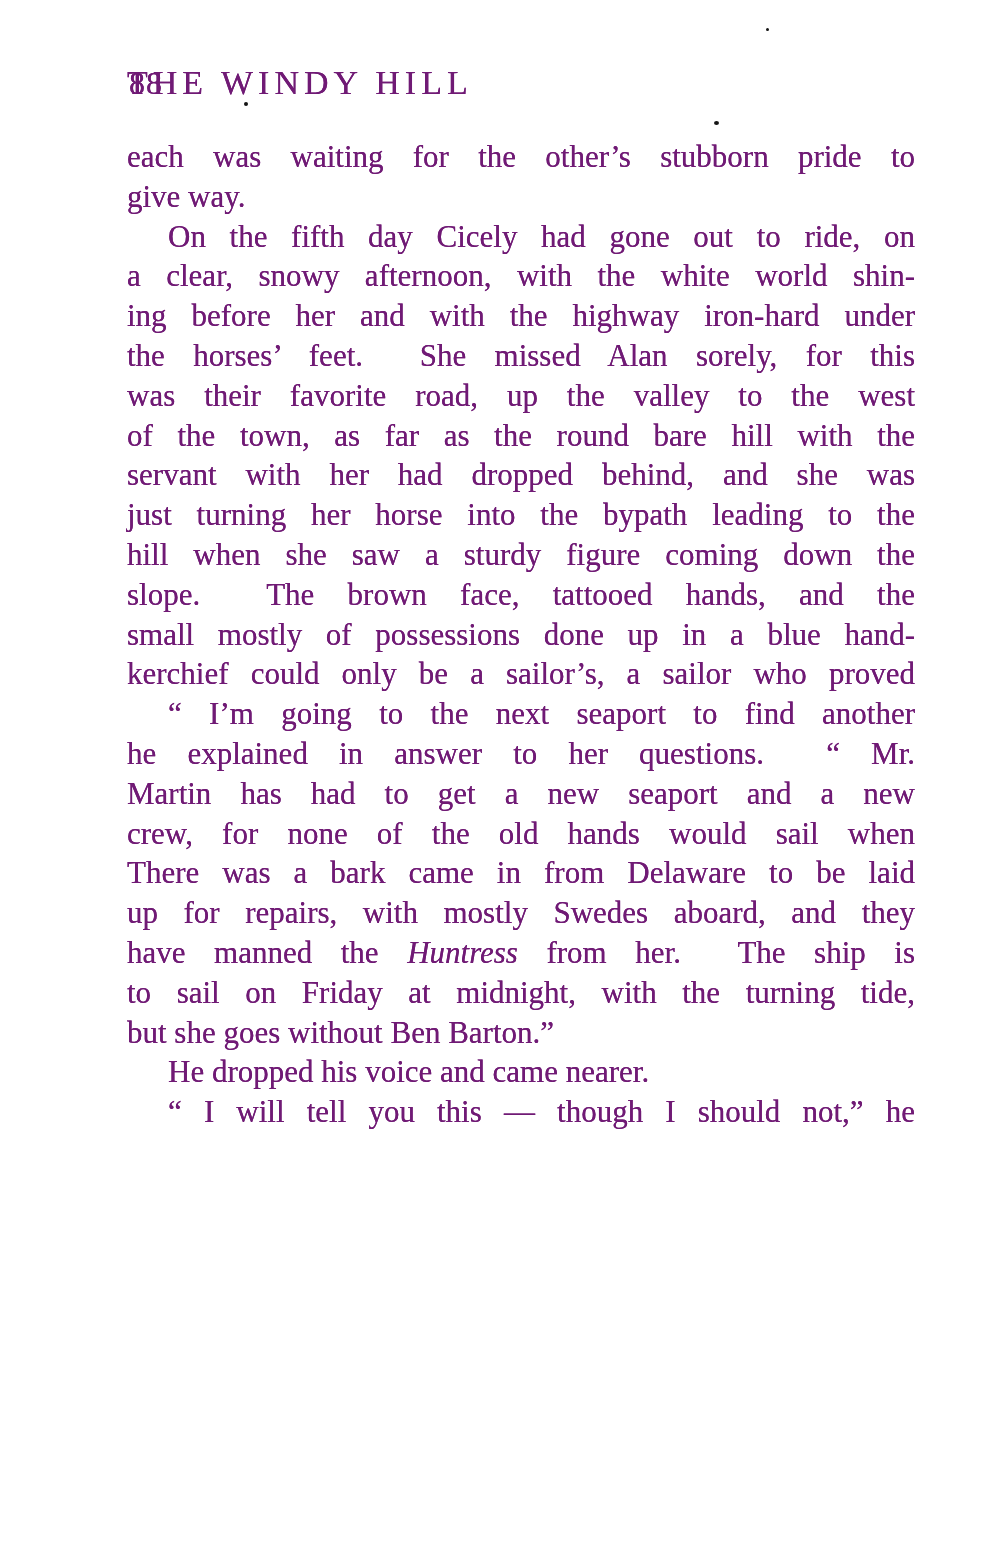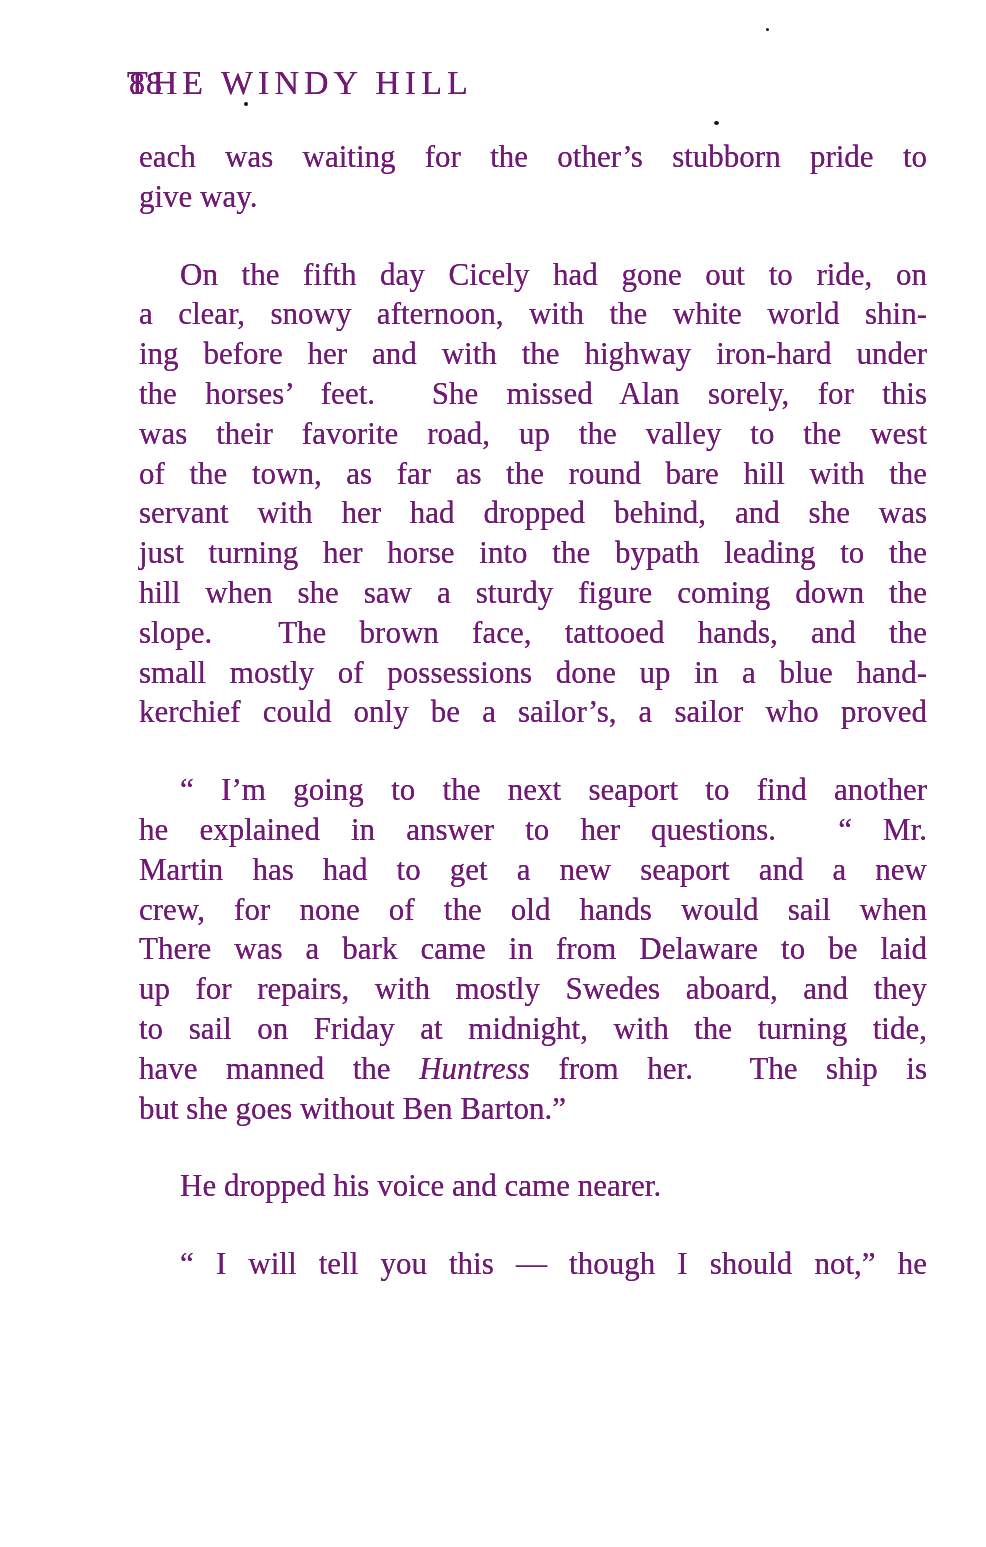--- a/index.html
+++ b/index.html
@@ -30,33 +30,33 @@
   }
   .running-title {
     display: block;
     font-size: 34px;
     letter-spacing: 5px;
     text-shadow: 0 0 0.6px currentColor;
   }
   .body-text {
     position: absolute;
     top: 137px;
-    left: 139px;
+    left: 127px;
     width: 788px;
   }
   .line {
     height: 39.8px;
     line-height: 39.8px;
     font-size: 31px;
     text-align: justify;
     text-align-last: justify;
     text-shadow: 0 0 0.5px currentColor;
     white-space: normal;
   }
-  .line.indent { padding-left: 41px; margin-top: 38px; }
+  .line.indent { padding-left: 41px; }
   .line.last { text-align-last: left; }
   .italic { font-style: italic; }
   .speck {
     position: absolute;
     background: #141414;
     border-radius: 50%;
   }
   .speck-a { left: 244px; top: 102px; width: 4px; height: 4px; }
   .speck-b { left: 766px; top: 28px;  width: 3px; height: 3px; }
   .speck-c { left: 714px; top: 121px; width: 5px; height: 4px; }
@@ -88,19 +88,19 @@
       <div class="line"><span>hill when she saw a sturdy figure coming down the</span></div>
       <div class="line"><span>slope.&nbsp; The brown face, tattooed hands, and the</span></div>
       <div class="line"><span>small mostly of possessions done up in a blue hand-</span></div>
       <div class="line"><span>kerchief could only be a sailor’s, a sailor who proved</span></div>
       <div class="line indent"><span>“ I’m going to the next seaport to find another</span></div>
       <div class="line"><span>he explained in answer to her questions.&nbsp; “ Mr.</span></div>
       <div class="line"><span>Martin has had to get a new seaport and a new</span></div>
       <div class="line"><span>crew, for none of the old hands would sail when</span></div>
       <div class="line"><span>There was a bark came in from Delaware to be laid</span></div>
       <div class="line"><span>up for repairs, with mostly Swedes aboard, and they</span></div>
+      <div class="line"><span>have manned the </span><span class="italic">Huntress</span><span> from her.&nbsp; The ship is</span></div>
       <div class="line"><span>to sail on Friday at midnight, with the turning tide,</span></div>
-      <div class="line"><span>have manned the </span><span class="italic">Huntress</span><span> from her.&nbsp; The ship is</span></div>
       <div class="line last"><span>but she goes without Ben Barton.”</span></div>
       <div class="line indent last"><span>He dropped his voice and came nearer.</span></div>
       <div class="line indent"><span>“ I will tell you this — though I should not,” he</span></div>
     </div>
 </div>
 
 </body></html>

